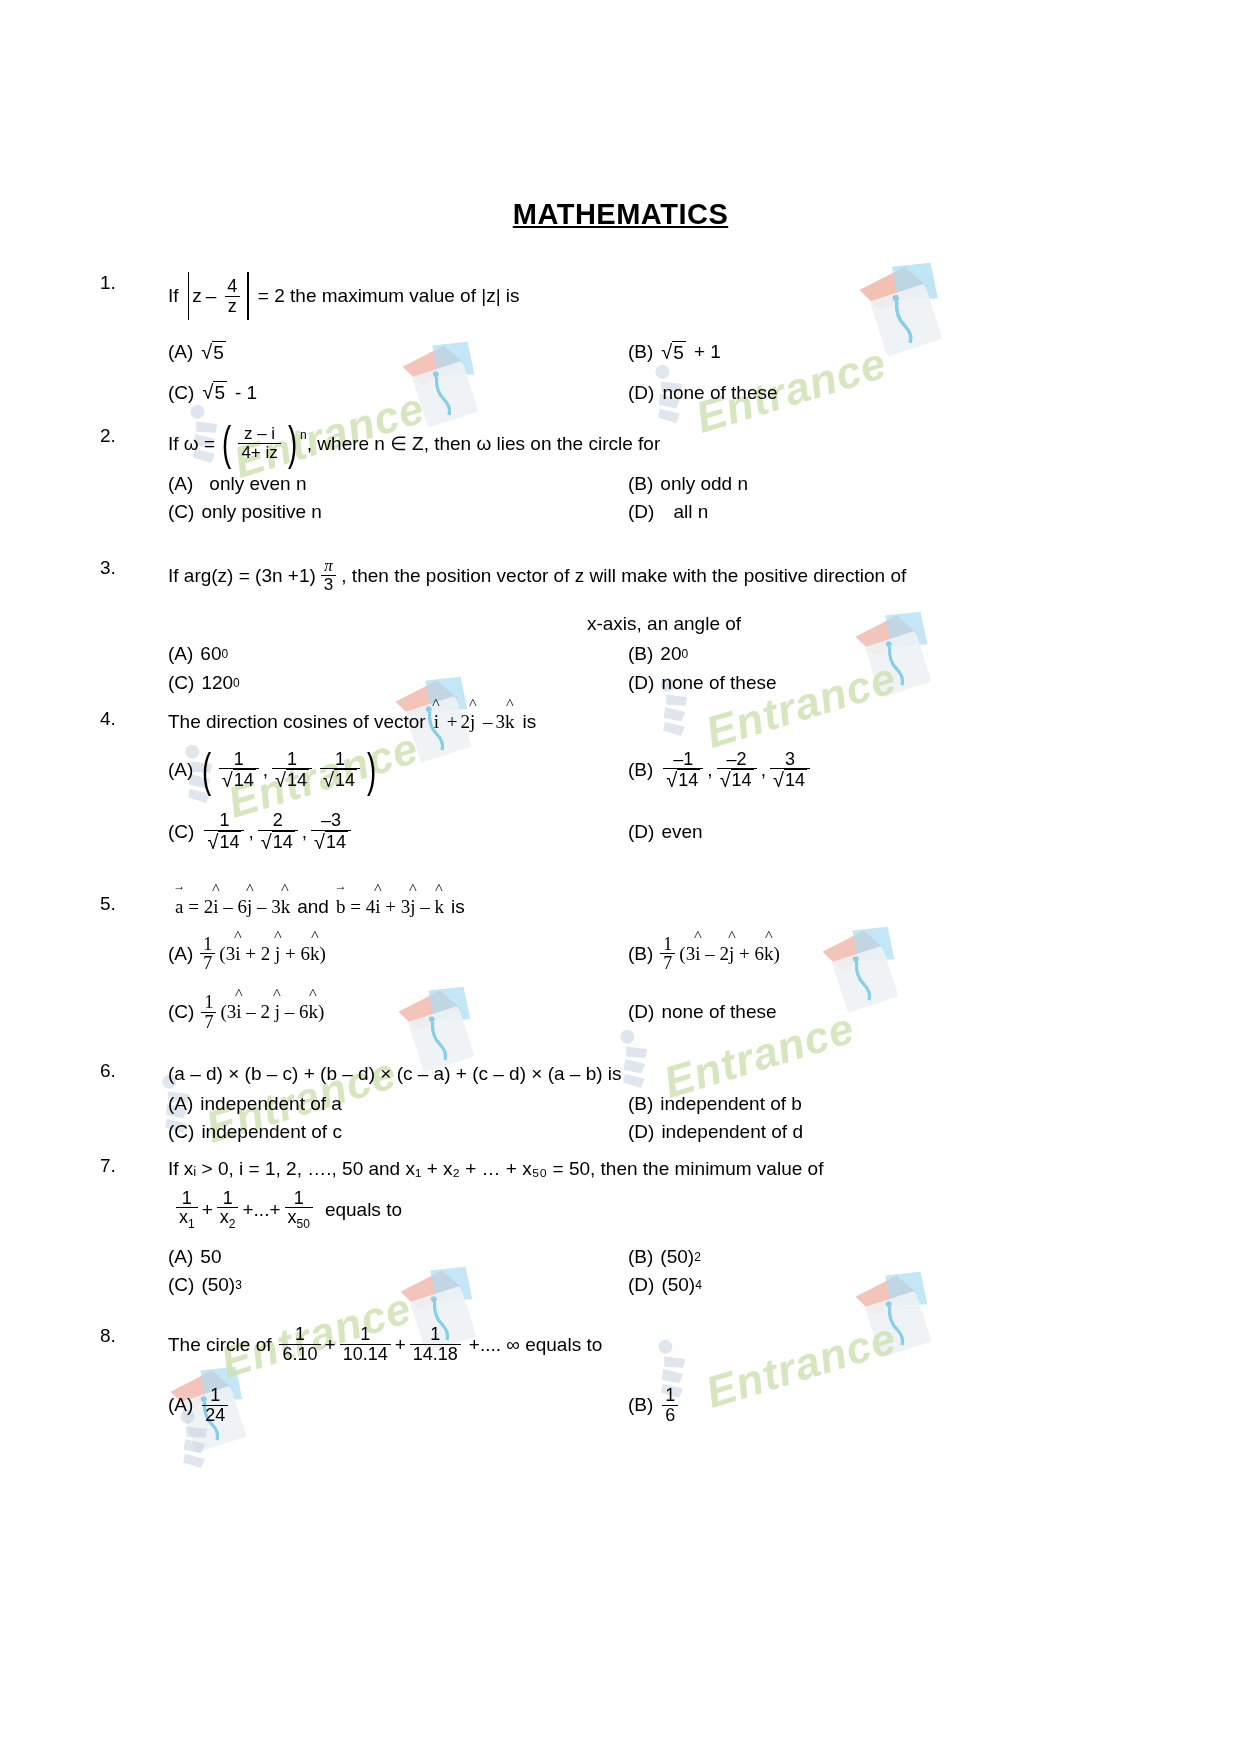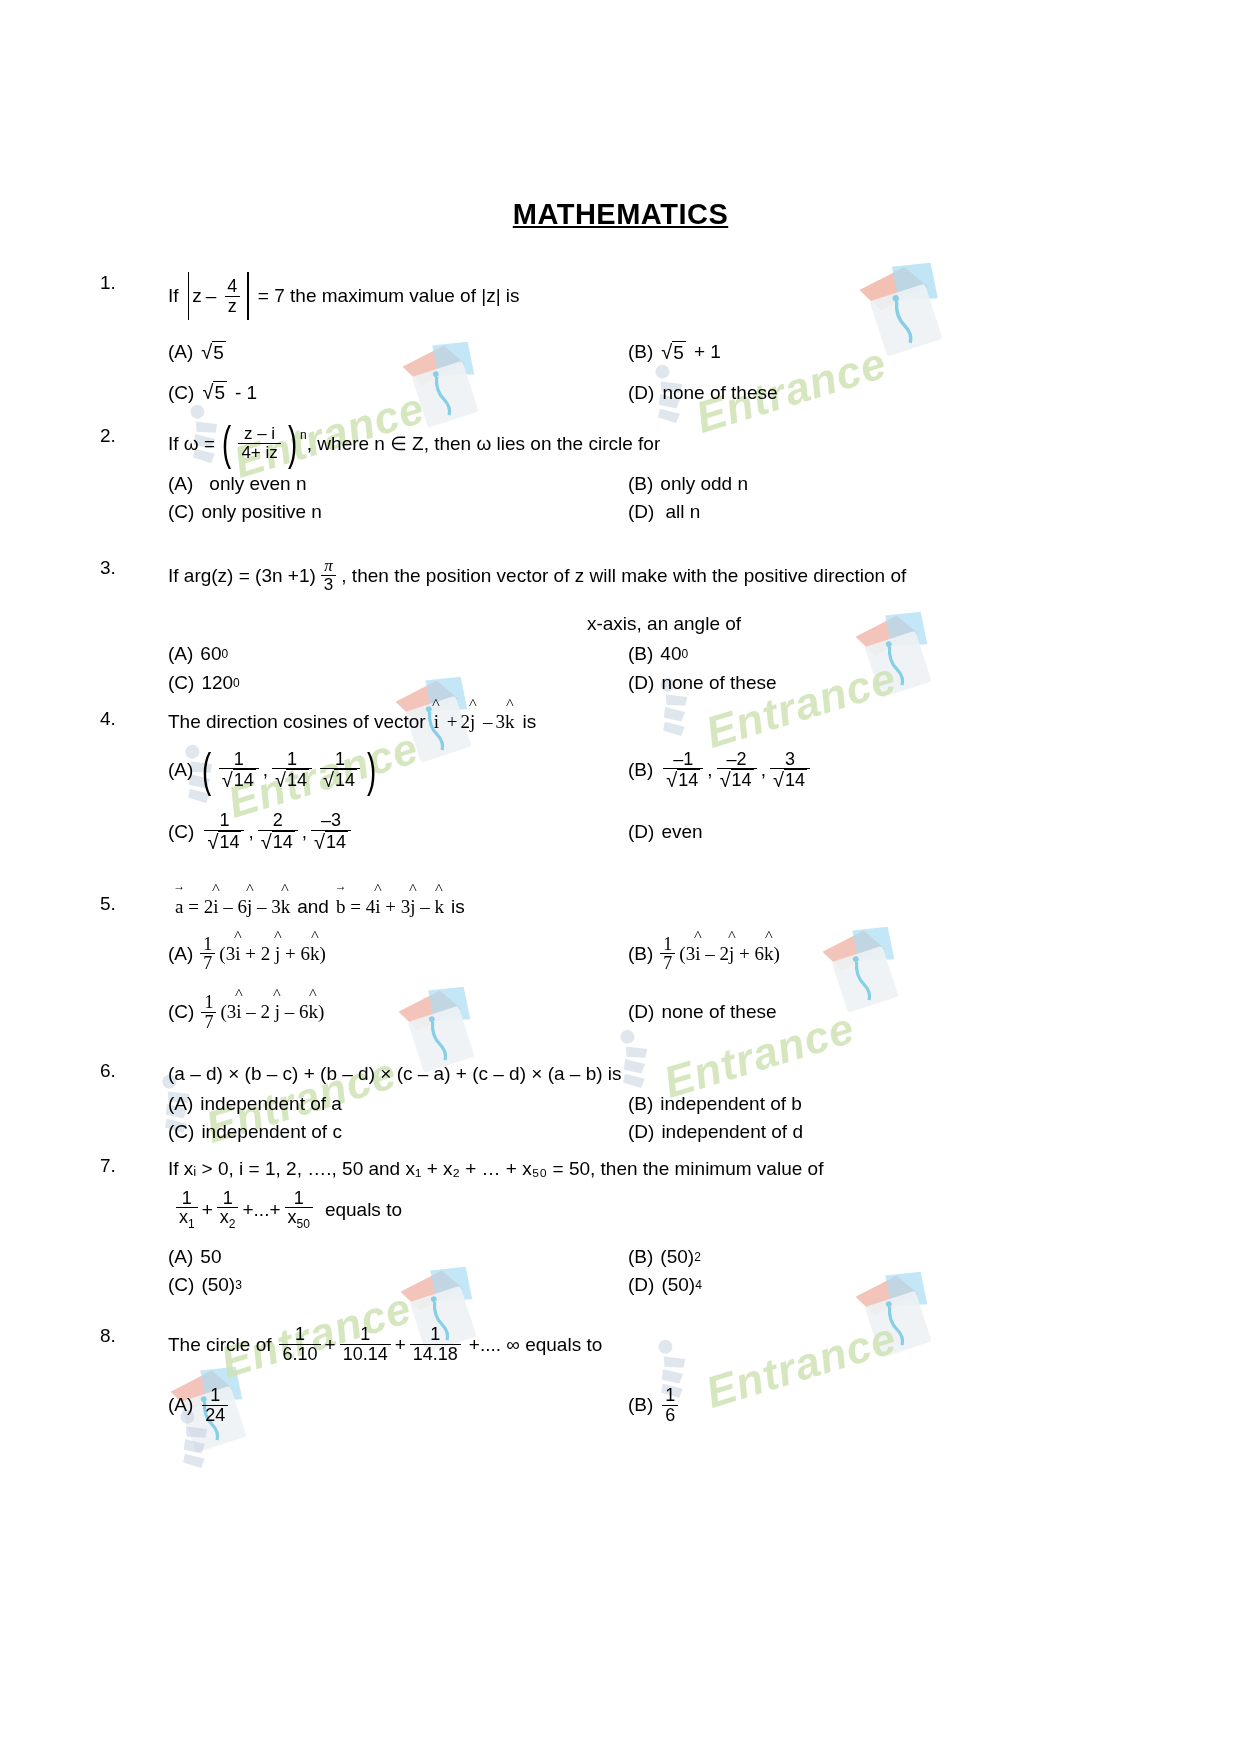--- a/index.html
+++ b/index.html
@@ -252,21 +252,21 @@
           <span style="display:inline-flex;align-items:center;">
             <span>z</span>
             <span style="margin:0 4px;">–</span>
             <span class="frac">
               <span class="num">4</span>
               <span class="den">z</span>
             </span>
           </span>
           <span class="bar" style="height:48px;"></span>
         </span>
-        <span>= 7 the maximum value of |z| is</span>
+        <span>= 2 the maximum value of |z| is</span>
       </div>
 
       <div class="opts" style="margin-top:18px;">
         <div class="optrow">
           <div class="opt optA">
             <span>(A)</span>
             <span class="sqrt" style="margin-left:8px;">
                 <span class="rad">√</span>
                 <span class="rand">5</span>
               </span>
@@ -325,21 +325,21 @@
             <span style="margin-left:7px;">only odd n</span>
           </div>
         </div>
         <div class="optrow">
           <div class="opt optA">
             <span>(C)</span>
             <span style="margin-left:7px;">only positive n</span>
           </div>
           <div class="opt optB">
             <span>(D)</span>
-            <span style="margin-left:11px;">all n</span>
+            <span style="margin-left:19px;">all n</span>
           </div>
         </div>
       </div>
     </div>
   </div>
 
   <div class="q" style="top:557px;">
     <div class="qnum">3.</div>
     <div class="qbody">
       <div class="stem">
@@ -353,21 +353,21 @@
       <div style="margin-top:16px;text-align:center;">x-axis, an angle of</div>
       <div class="opts" style="margin-top:3px;">
         <div class="optrow">
           <div class="opt optA">
             <span>(A)</span>
             <span style="margin-left:7px;">60</span>
             <span class="sup">0</span>
           </div>
           <div class="opt optB">
             <span>(B)</span>
-            <span style="margin-left:7px;">40</span>
+            <span style="margin-left:7px;">20</span>
             <span class="sup">0</span>
           </div>
         </div>
         <div class="optrow">
           <div class="opt optA">
             <span>(C)</span>
             <span style="margin-left:7px;">120</span>
             <span class="sup">0</span>
           </div>
           <div class="opt optB">

